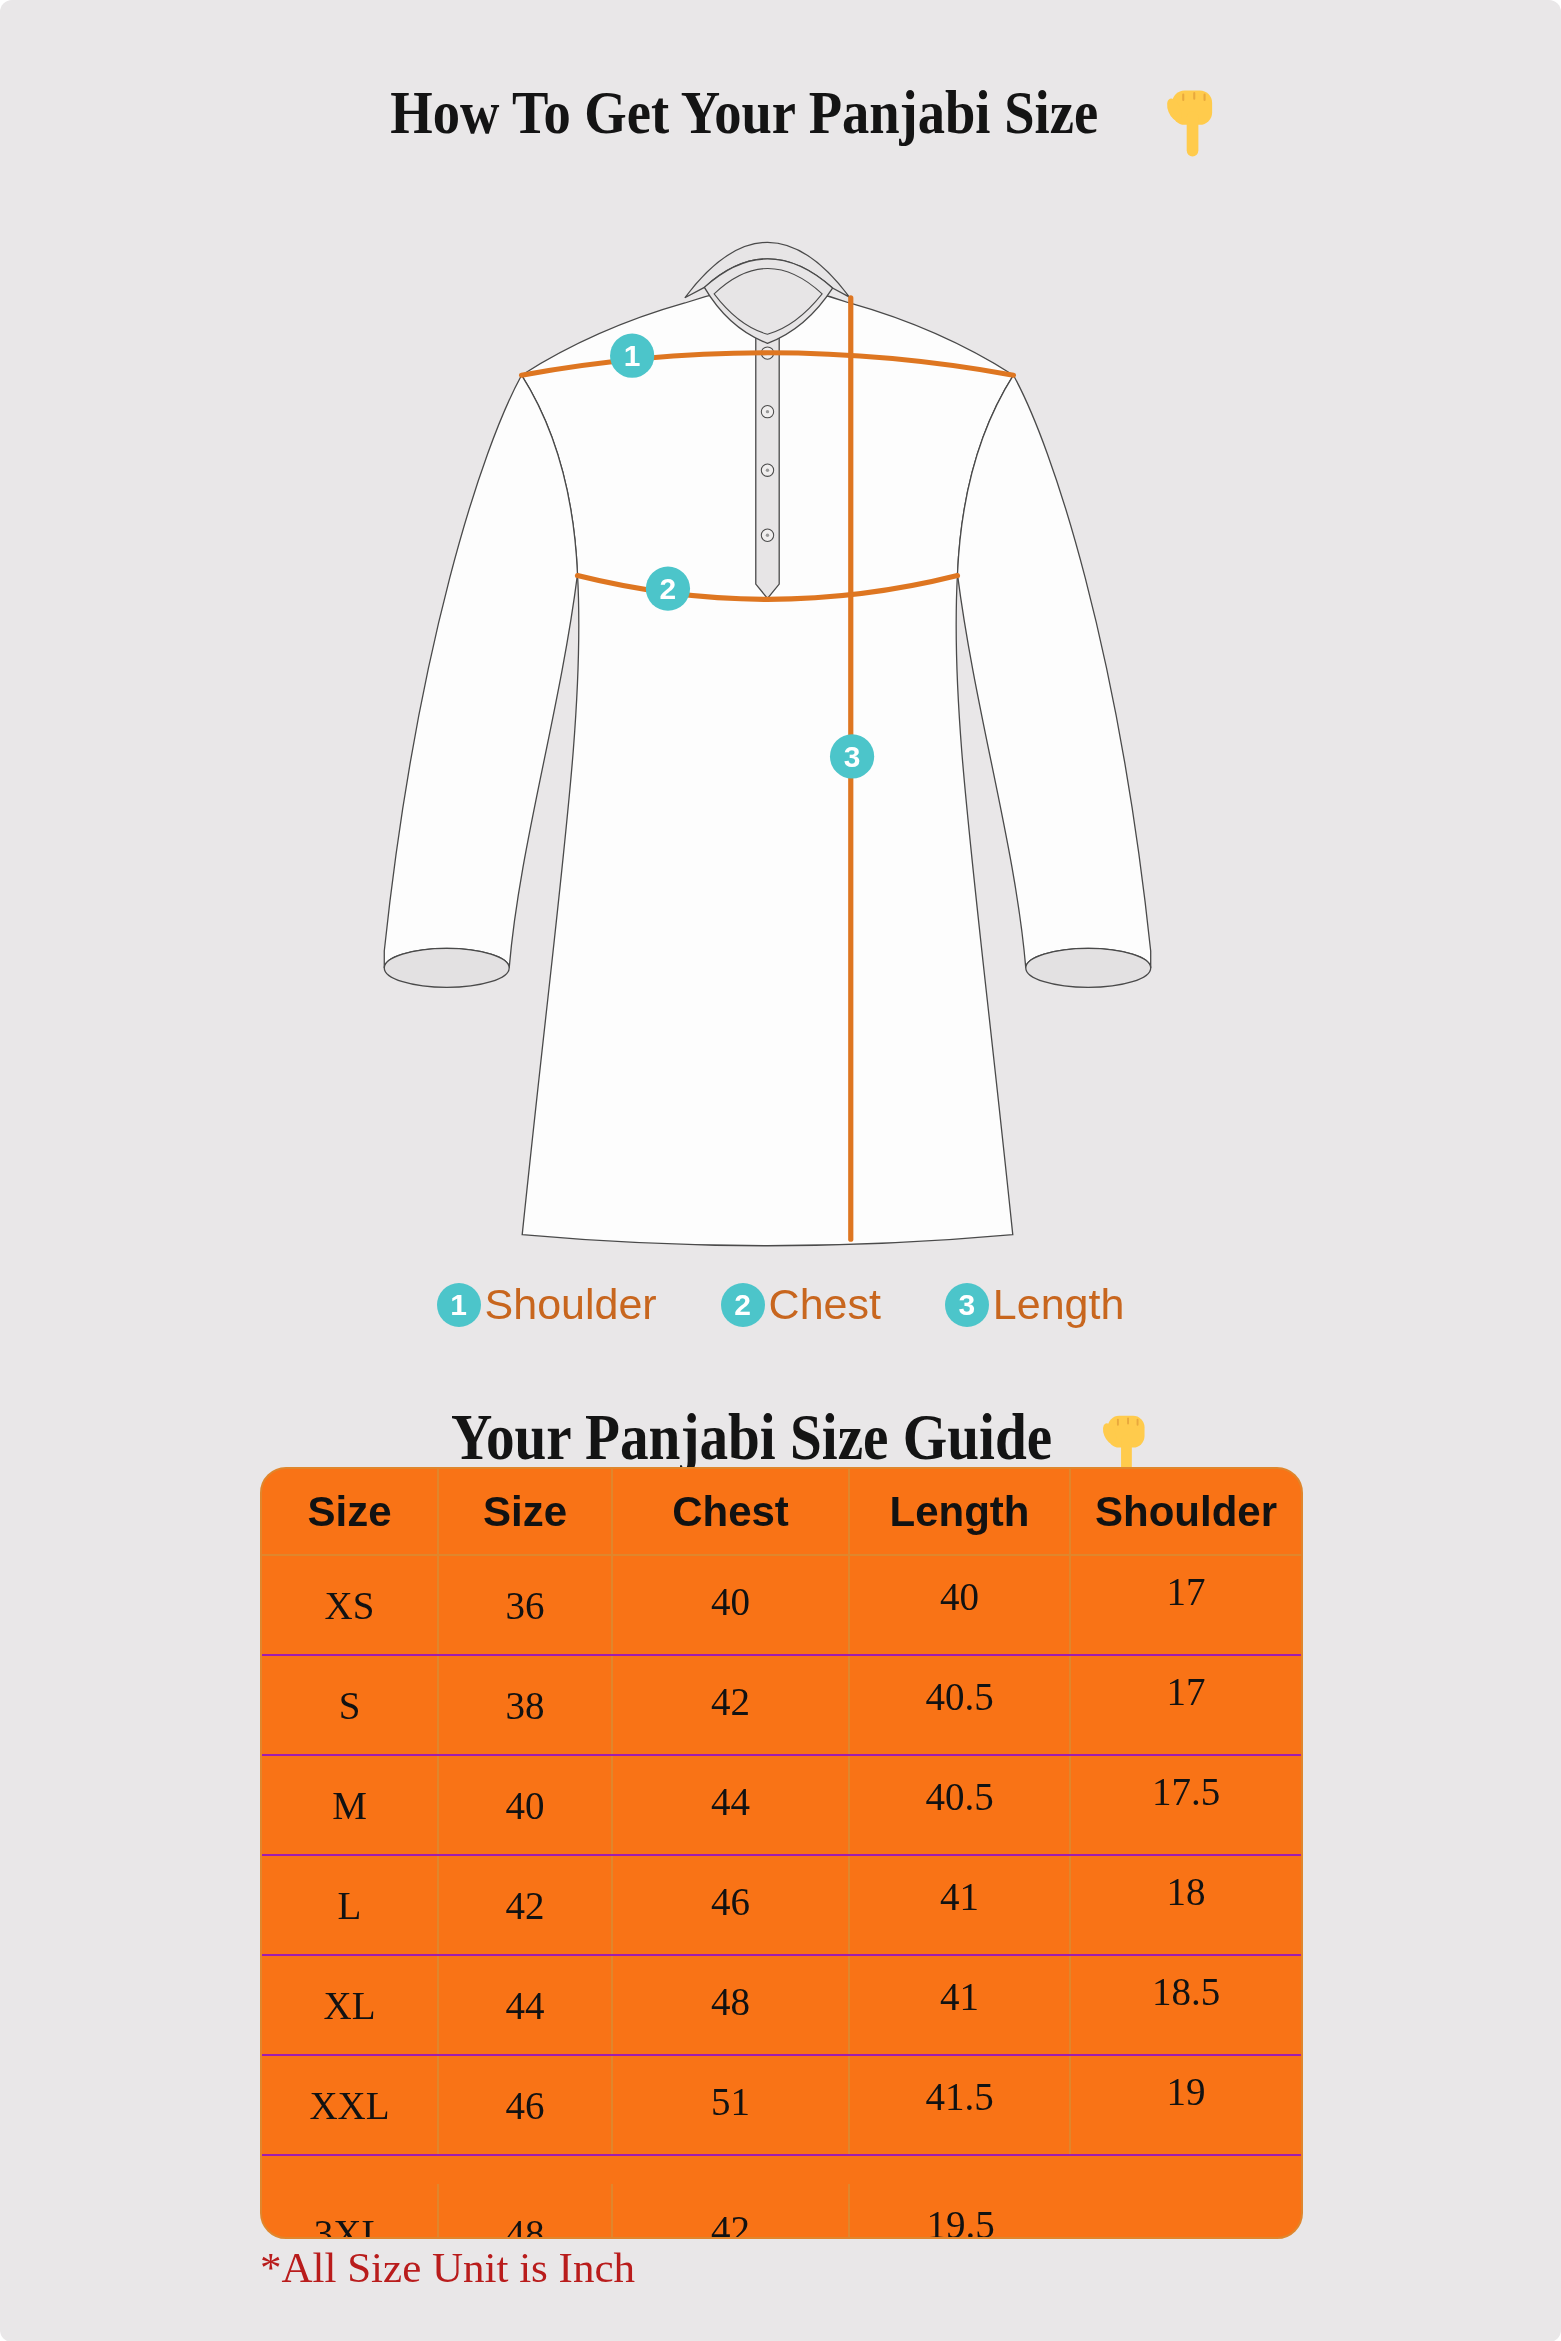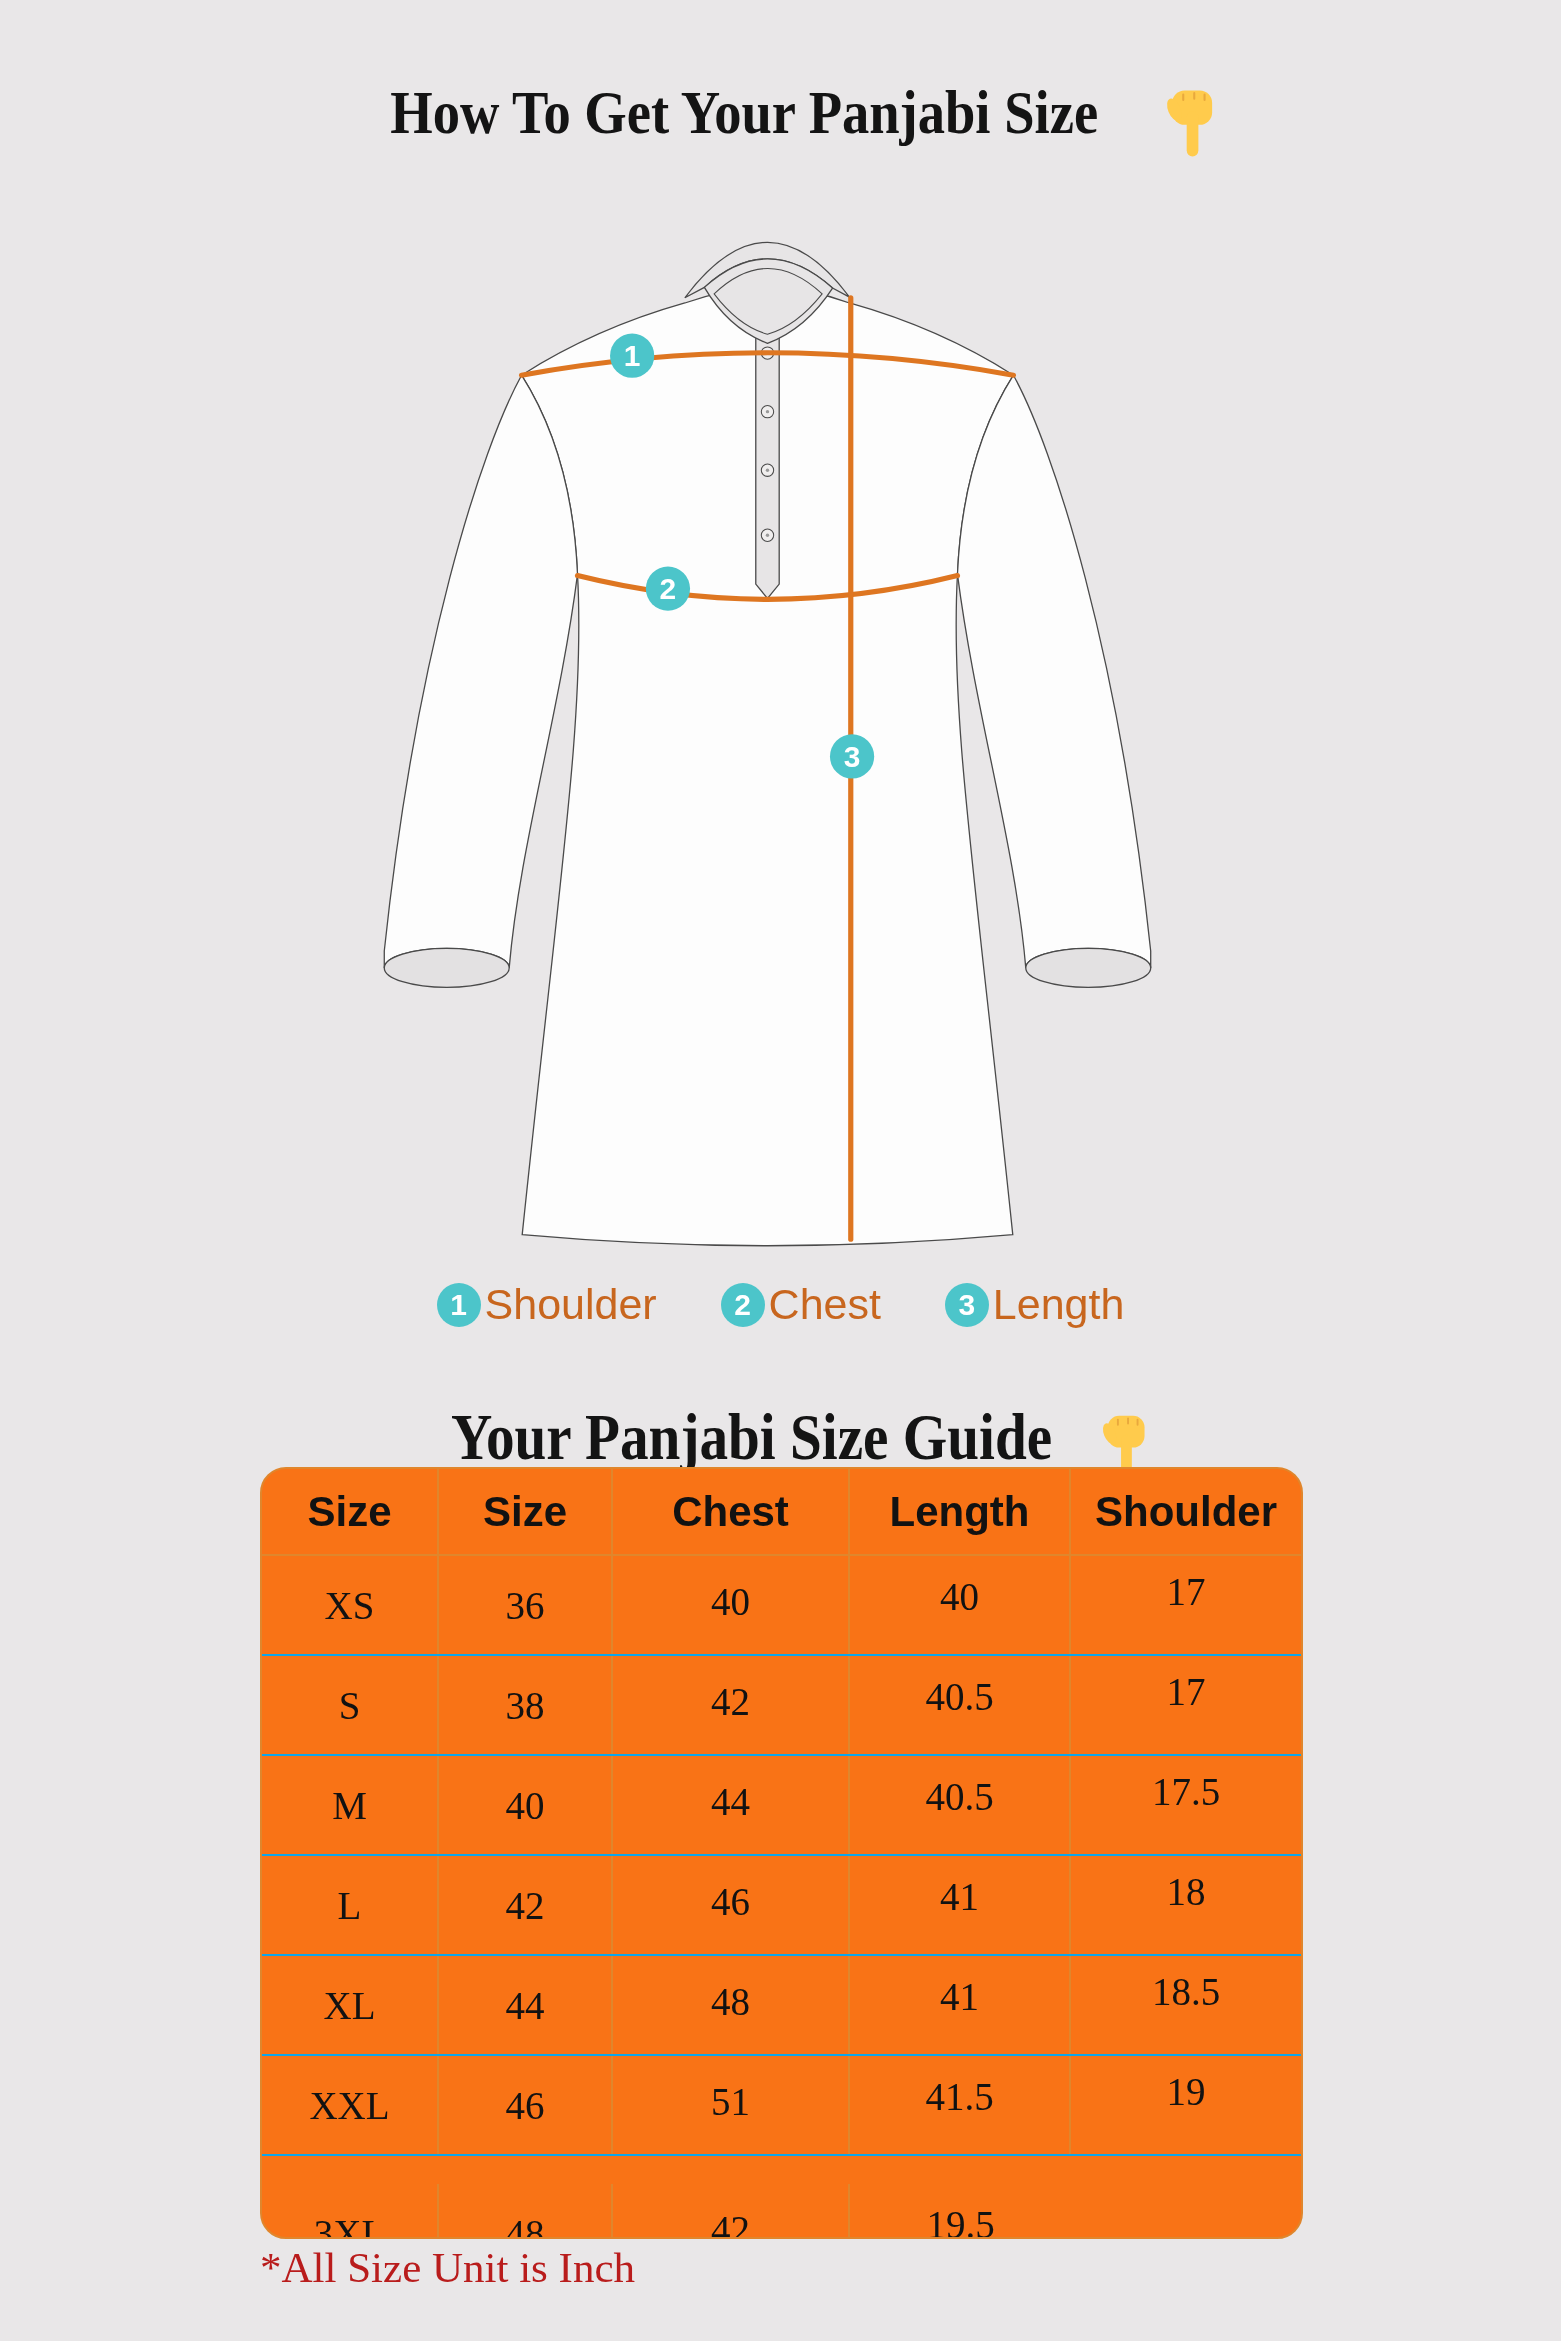--- a/index.html
+++ b/index.html
@@ -2,20 +2,21 @@
 <html style="font-size:10.4px"><head>
 <meta charset="utf-8">
 <style>
   html,body{margin:0;padding:0;}
   .page{
     position:relative;
     width:1561px;height:2342px;
     background:#E9E7E8;
     overflow:hidden;
     font-family:"Liberation Sans", sans-serif;
+    border-radius:12px;
   }
   
   .title-row{
     position:absolute;left:0;width:1561px;
     display:flex;justify-content:center;align-items:flex-start;
   }
   .main-title-row{top:77px;gap:17px;}
   .guide-title-row{top:1400px;gap:6.5px;}
   .big-serif{
     font-family:"Liberation Serif", serif;
@@ -53,21 +54,21 @@
     border:2.6px solid #E0862C;
     border-radius:26px;
     background:#f97316;
     overflow:hidden;
   }
   .t-row{
     display:grid;
     grid-template-columns:177px 174px 237px 221px 1fr;
   }
   .t-head{height:85px;border-bottom:2.6px solid #E0862C;}
-  .t-body-row{height:98px;border-bottom:2px solid #0ea5e9;}
+  .t-body-row{height:98px;border-bottom:2px solid #a21caf;}
   .t-body-row:last-child{border-bottom:none;margin-top:28px;}
   .cell{
     display:flex;align-items:center;justify-content:center;
     border-right:2px solid #E0862C;
     box-sizing:border-box;
   }
   .cell:last-child{border-right:none;}
   .th{
     font-family:"Liberation Sans", sans-serif;
     font-weight:700;font-size:42px;color:#121212;

